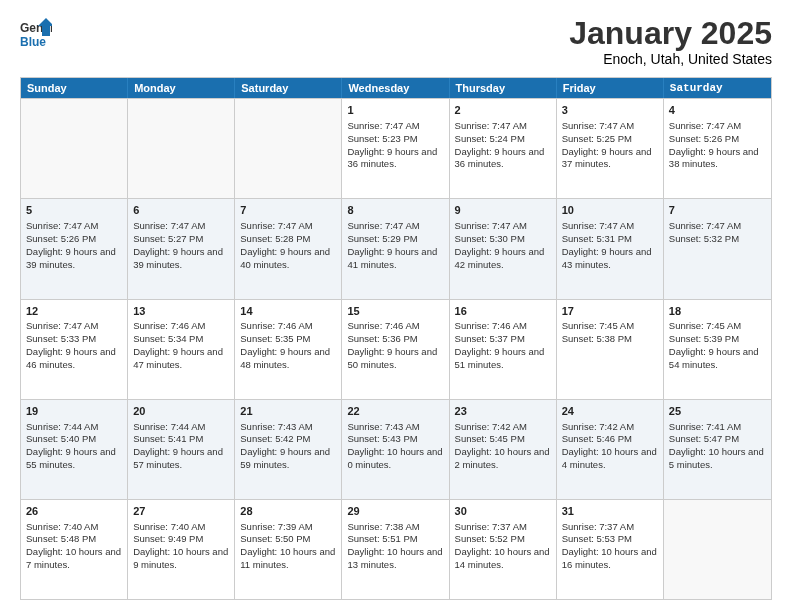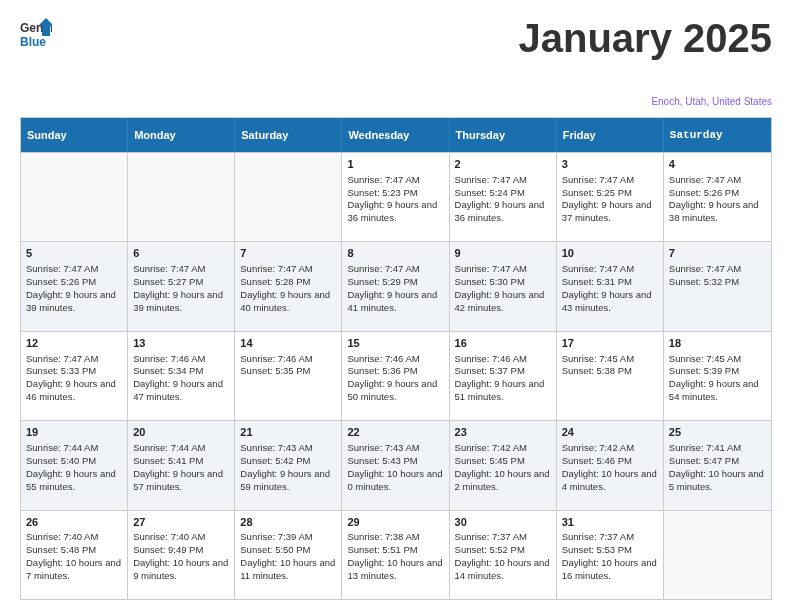--- a/index.html
+++ b/index.html
@@ -25,46 +25,45 @@
     }
     .logo {
       display: flex;
       align-items: center;
       gap: 4px;
     }
     .title-block {
       text-align: right;
     }
     .calendar-title {
-      font-size: 40px;
+      font-size: 32px;
       font-weight: bold;
       color: #333;
       line-height: 1.1;
     }
     .calendar-subtitle {
-      font-size: 10px;
-      color: #8b5cf6;
-      margin-top: 36px;
+      font-size: 14px;
+      color: #000000;
     }
     .calendar {
       flex: 1;
       display: flex;
       flex-direction: column;
       border: 1px solid #ccc;
     }
     .cal-header-row {
       display: grid;
       grid-template-columns: repeat(7, 1fr);
       background: #1a6faf;
     }
     .cal-header-cell {
       color: #fff;
       font-size: 11px;
       font-weight: bold;
-      padding: 11px 6px;
+      padding: 4px 6px;
       text-align: left;
       border-right: 1px solid #2980c0;
     }
     .cal-header-cell:last-child { border-right: none; font-family: Liberation Mono, monospace; }
     .cal-body {
       flex: 1;
       display: flex;
       flex-direction: column;
     }
     .cal-week {
@@ -204,20 +203,21 @@
           <div class="cal-cell">
             <span class="day-num">13</span>
             <div>Sunrise: 7:46 AM</div>
             <div>Sunset: 5:34 PM</div>
             <div>Daylight: 9 hours and 47 minutes.</div>
           </div>
           <div class="cal-cell">
             <span class="day-num">14</span>
             <div>Sunrise: 7:46 AM</div>
             <div>Sunset: 5:35 PM</div>
+            <div>Daylight: 9 hours and 48 minutes.</div>
           </div>
           <div class="cal-cell">
             <span class="day-num">15</span>
             <div>Sunrise: 7:46 AM</div>
             <div>Sunset: 5:36 PM</div>
             <div>Daylight: 9 hours and 50 minutes.</div>
           </div>
           <div class="cal-cell">
             <span class="day-num">16</span>
             <div>Sunrise: 7:46 AM</div>

